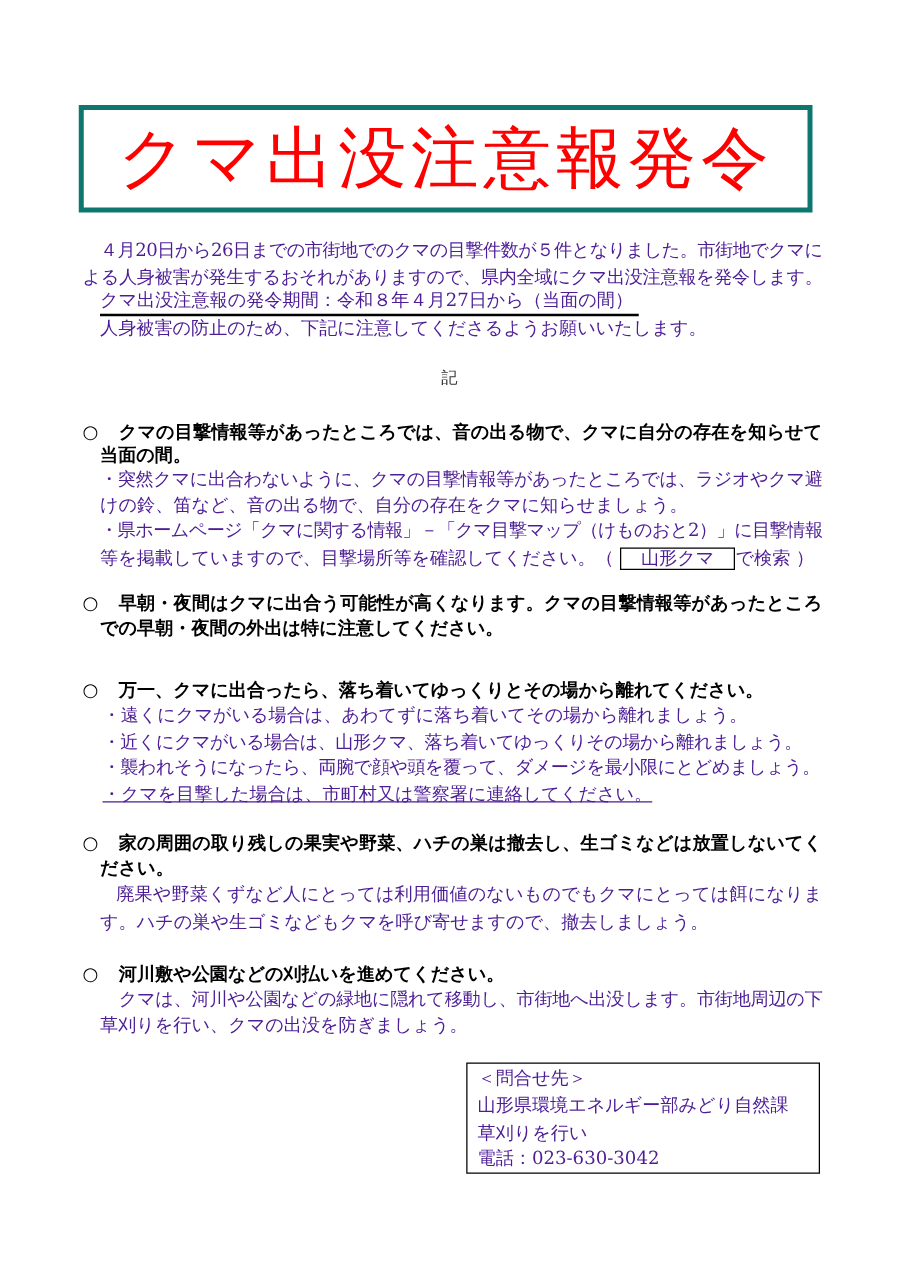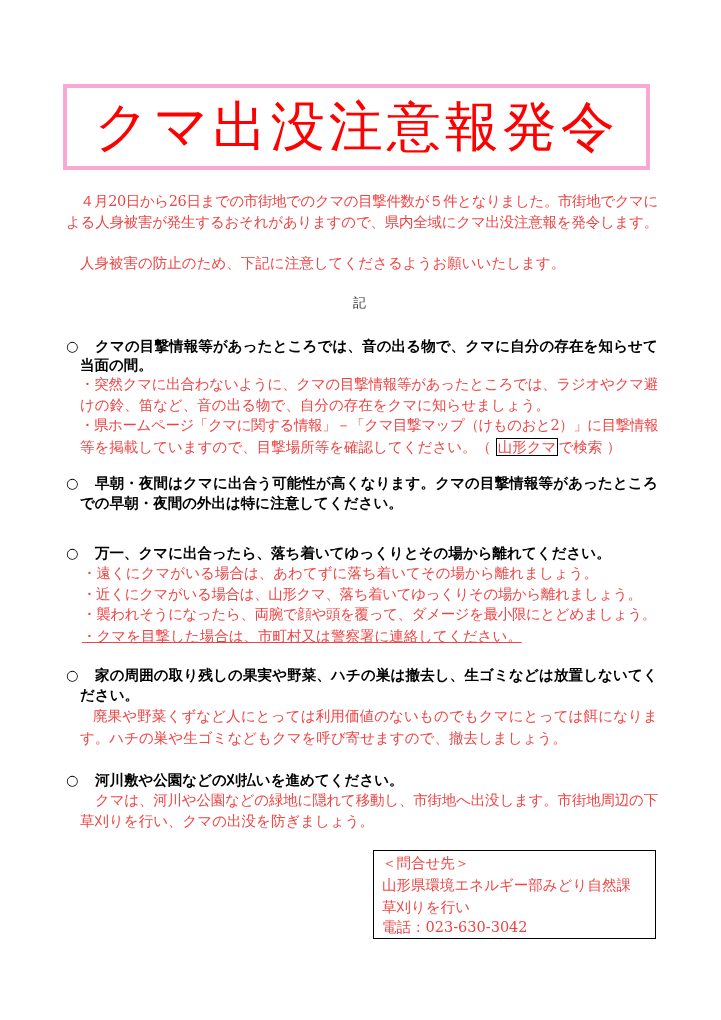--- a/index.html
+++ b/index.html
@@ -1,58 +1,59 @@
 <!DOCTYPE html>
 <html><head>
 <meta charset="utf-8">
 <style>
   html, body { margin: 0; padding: 0; background: #ffffff; }
   body { width: 721px; height: 1020px; position: relative; overflow: hidden; }
   .page { position: absolute; left: 0; top: 0; width: 721px; height: 1020px; background: #ffffff; }
 
   .title-box {
     position: absolute; left: 63px; top: 84px; width: 579px; height: 78px;
-    border: 4px solid #f9a8d4; background: #ffffff;
+    border: 4px solid #0f766e; background: #ffffff;
     display: flex; align-items: center; justify-content: center;
   }
   .title-text {
     font-family: "DejaVu Sans", "Liberation Sans", sans-serif;
     font-size: 54px; line-height: 60px; color: #ff0000; letter-spacing: 4px;
     white-space: nowrap;
   }
 
   .ln {
     position: absolute; height: 20px; line-height: 20px; white-space: nowrap;
     font-family: "DejaVu Serif", "Liberation Serif", serif;
-    font-size: 14.5px; color: #ef4444;
+    font-size: 14.5px; color: #4c1d95;
   }
   .ln.bold {
     font-family: "DejaVu Sans", "Liberation Sans", sans-serif;
     font-weight: bold; color: #000000;
   }
   .underlined { border-bottom: 2px solid #000000; padding-right: 4px; }
-  .kbox { border: 1px solid #000000; padding: 0 1px; }
+  .kbox { border: 1px solid #000000; padding: 0 16px; }
   .ki { font-size: 13px; color: #333333; }
 
   .contact-box {
     position: absolute; left: 373px; top: 850px; width: 281px; height: 87px;
     border: 1px solid #000000; background: #ffffff;
   }
 </style>
 </head>
 <body>
 
 <div class="page">
 
   <div class="title-box">
     <span class="title-text">クマ出没注意報発令</span>
   </div>
 
   <div class="ln" style="left: 80px; top: 191px; letter-spacing: -0.405878px;">４月20日から26日までの市街地でのクマの目撃件数が５件となりました。市街地でクマに</div>
   <div class="ln" style="left: 66px; top: 212px; letter-spacing: -0.243521px;">よる人身被害が発生するおそれがありますので、県内全域にクマ出没注意報を発令します。</div>
+  <div class="ln underlined" style="left:80px; top:231px;">クマ出没注意報の発令期間：令和８年４月27日から（当面の間）</div>
   <div class="ln" style="left:80px; top:253px;">人身被害の防止のため、下記に注意してくださるようお願いいたします。</div>
 
   <div class="ln ki" style="left:353px; top:293px;">記</div>
 
   <div class="ln bold" style="left:66px; top:336px;">○</div>
   <div class="ln bold" style="left: 95px; top: 336px; letter-spacing: 0.109786px;">クマの目撃情報等があったところでは、音の出る物で、クマに自分の存在を知らせて</div>
   <div class="ln bold" style="left:80px; top:355px;">当面の間。</div>
   <div class="ln" style="left: 80px; top: 374px; letter-spacing: -0.279687px;">・突然クマに出合わないように、クマの目撃情報等があったところでは、ラジオやクマ避</div>
   <div class="ln" style="left:80px; top:395px;">けの鈴、笛など、音の出る物で、自分の存在をクマに知らせましょう。</div>
   <div class="ln" style="left: 80px; top: 415px; letter-spacing: -0.439787px;">・県ホームページ「クマに関する情報」－「クマ目撃マップ（けものおと2）」に目撃情報</div>

